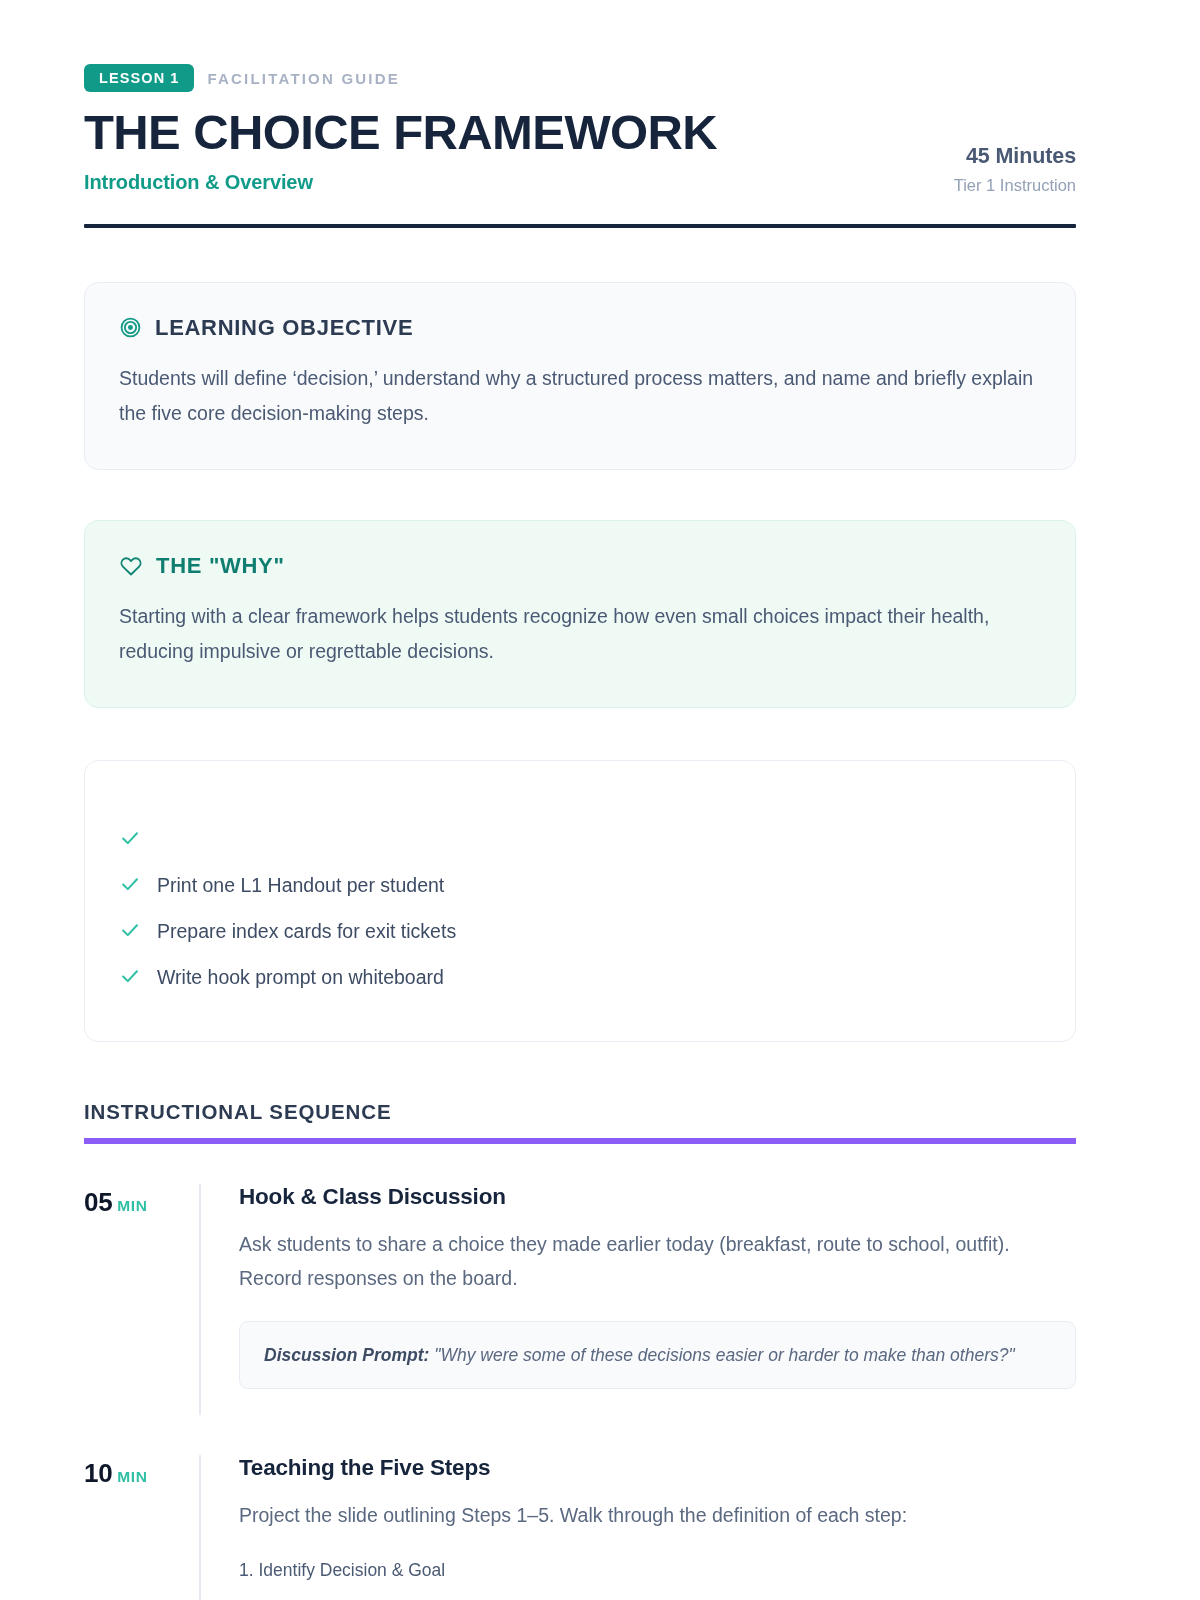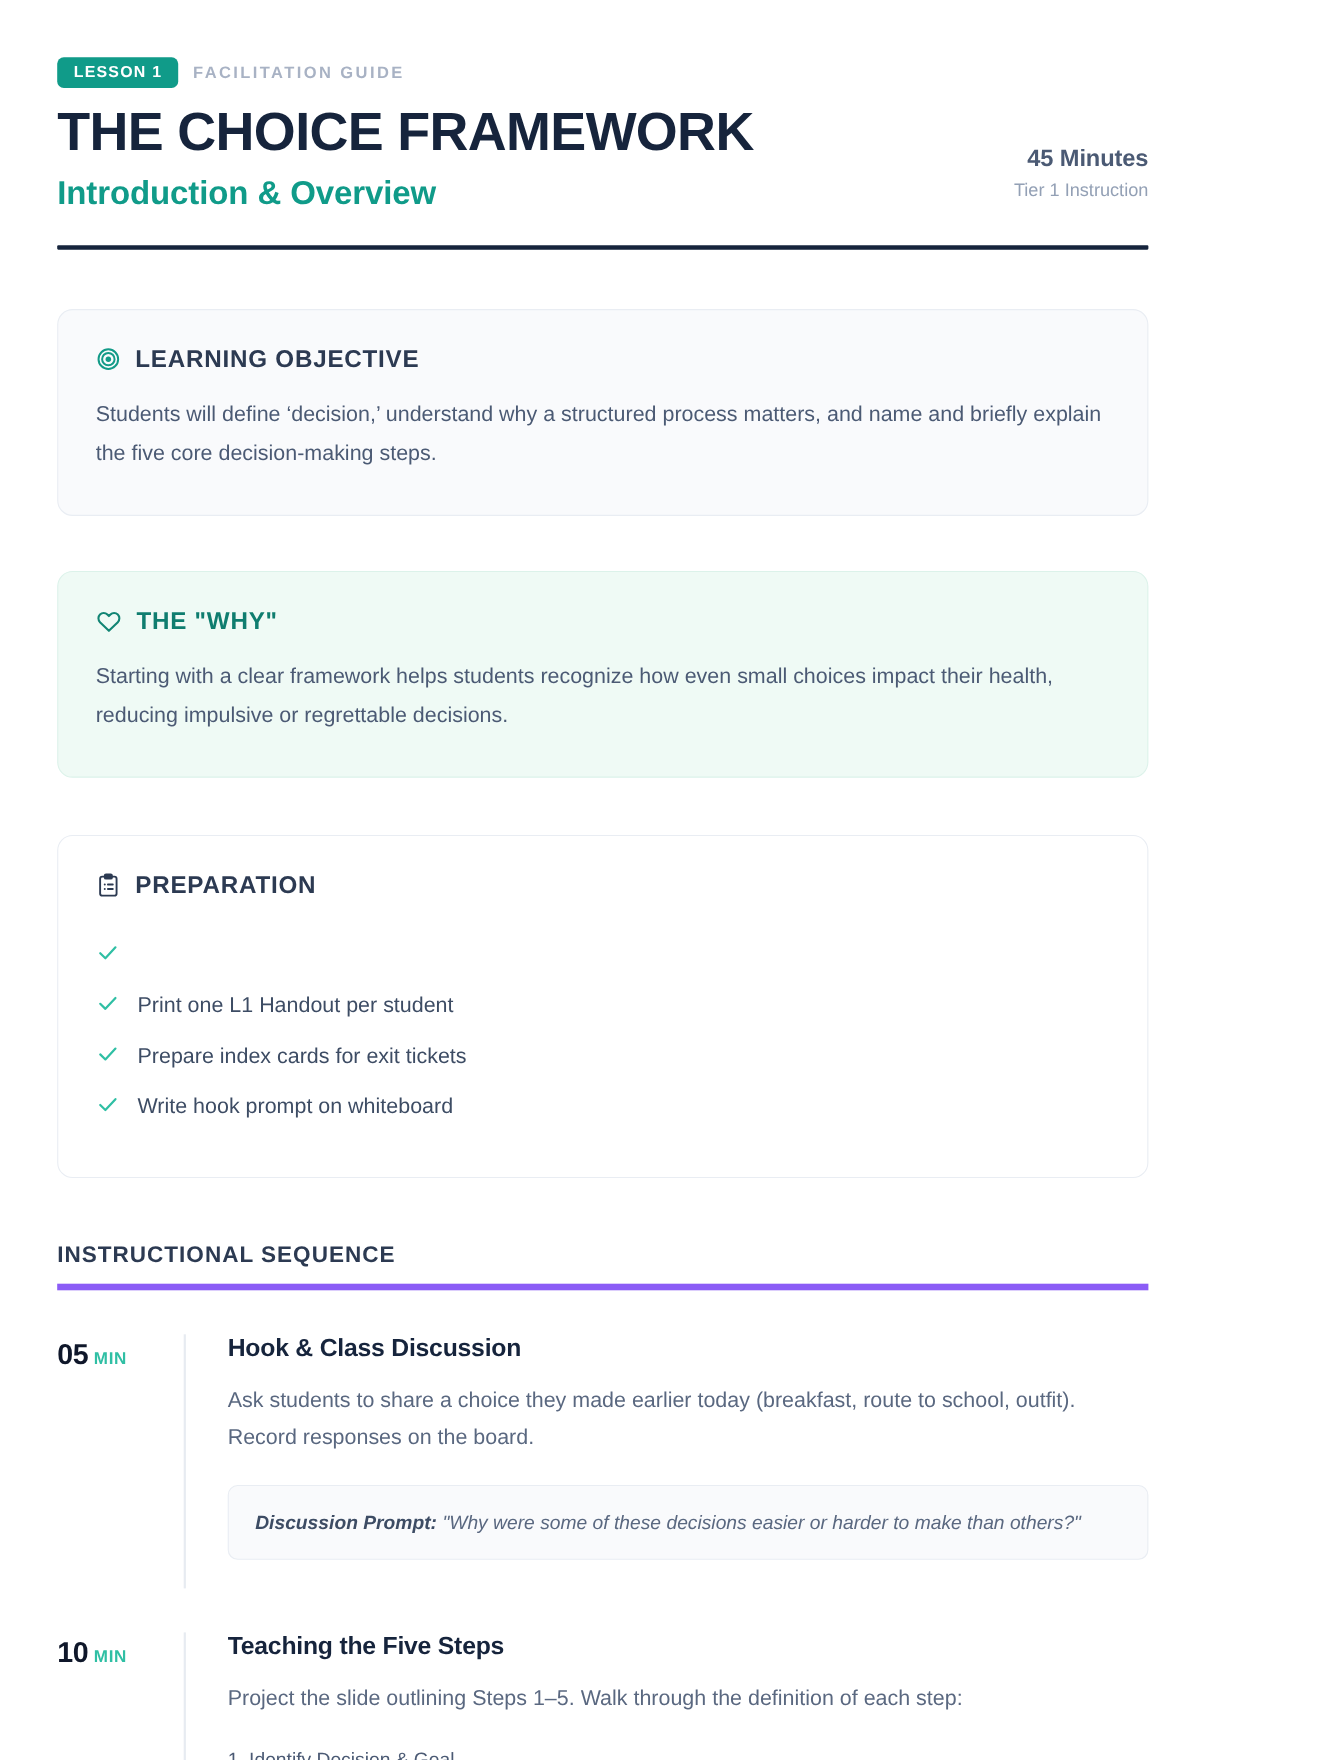--- a/index.html
+++ b/index.html
@@ -8,23 +8,24 @@
     width: 1200px;
     height: 1600px;
     background: #ffffff;
     font-family: "Liberation Sans", sans-serif;
     overflow: hidden;
   }
 
   .page {
     width: 1096px;
     height: 1600px;
-    padding: 0 52px;
+    padding: 12px 52px;
     position: relative;
     overflow: hidden;
+    margin-left: 32px;
   }
 
   
   .header { padding-top: 50px; position: relative; }
 
   .eyebrow-row {
     display: flex;
     align-items: center;
     gap: 14px;
     height: 32px;
@@ -54,21 +55,21 @@
   .doc-title {
     font-size: 49px;
     font-weight: bold;
     color: #16243c;
     letter-spacing: -0.6px;
     line-height: 1.08;
   }
 
   .doc-subtitle {
     margin-top: 12px;
-    font-size: 30px;
+    font-size: 20px;
     font-weight: bold;
     color: #109b89;
     letter-spacing: -0.1px;
   }
 
   .header-meta {
     position: absolute;
     right: 0;
     top: 132px;
     text-align: right;
@@ -295,33 +296,20 @@
           <svg width="24" height="24" viewBox="0 0 24 24" fill="none" stroke="#128574" stroke-width="1.9" stroke-linejoin="round">
             <path d="M12 20.5 3.9 12.6a4.9 4.9 0 0 1 0-6.9 4.7 4.7 0 0 1 6.7 0L12 7.1l1.4-1.4a4.7 4.7 0 0 1 6.7 0 4.9 4.9 0 0 1 0 6.9Z"></path>
           </svg>
         </span>
         <span class="card-title teal">THE "WHY"</span>
       </div>
       <p class="card-body">Starting with a clear framework helps students recognize how even small choices impact their health, reducing impulsive or regrettable decisions.</p>
     </section>
 
     <section class="card card-prep">
-      <div class="card-head">
-        <span class="icon">
-          <svg width="23" height="24" viewBox="0 0 24 24" fill="none" stroke="#2c3a52" stroke-width="1.8" stroke-linecap="round" stroke-linejoin="round">
-            <rect x="4.2" y="3.6" width="15.6" height="18" rx="2.1"></rect>
-            <rect x="8.6" y="1.6" width="6.8" height="3.9" rx="1.2" fill="#2c3a52"></rect>
-            <circle cx="8.6" cy="11" r="0.95" fill="#2c3a52" stroke="none"></circle>
-            <circle cx="8.6" cy="15.3" r="0.95" fill="#2c3a52" stroke="none"></circle>
-            <line x1="11.6" y1="11" x2="16.2" y2="11"></line>
-            <line x1="11.6" y1="15.3" x2="16.2" y2="15.3"></line>
-          </svg>
-        </span>
-        <span class="card-title">PREPARATION</span>
-      </div>
 
       <div class="prep-list">
         <div class="prep-item">
           <span class="icon">
             <svg width="22" height="22" viewBox="0 0 24 24" fill="none" stroke="#2fbfa4" stroke-width="2.2" stroke-linecap="round" stroke-linejoin="round">
               <polyline points="4.5,12.6 9.6,17.6 19.6,6.8"></polyline>
             </svg>
           </span>
         </div>
         <div class="prep-item">

